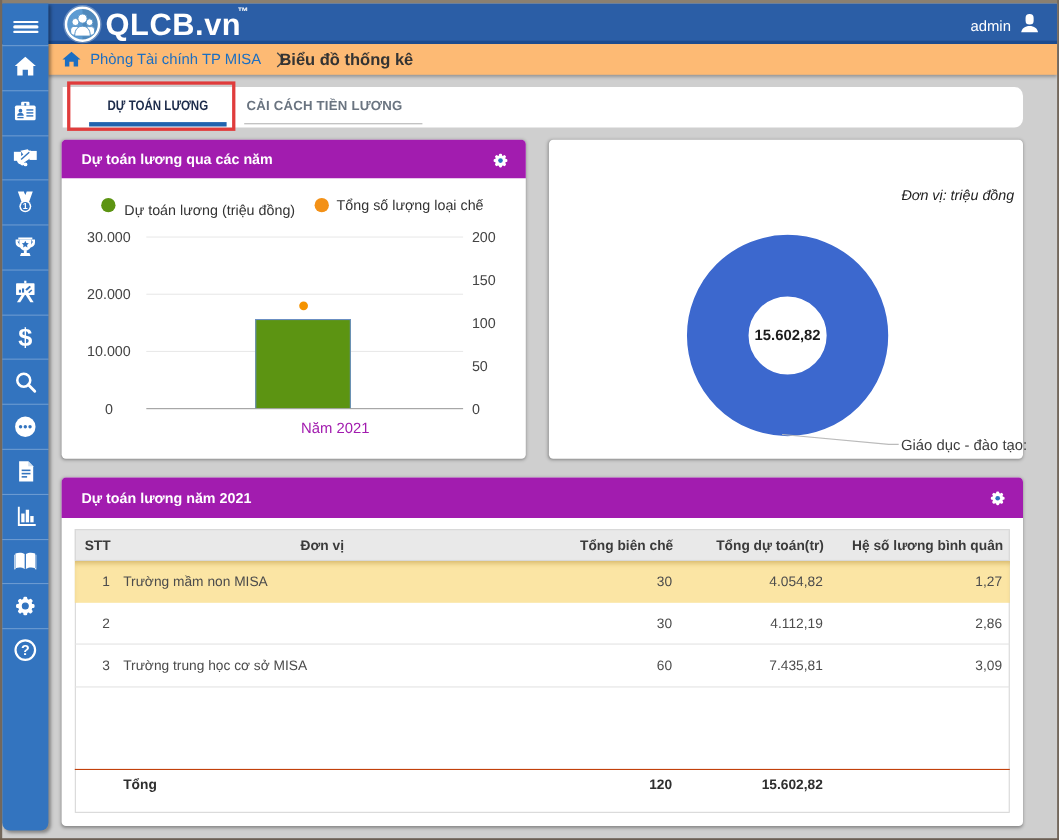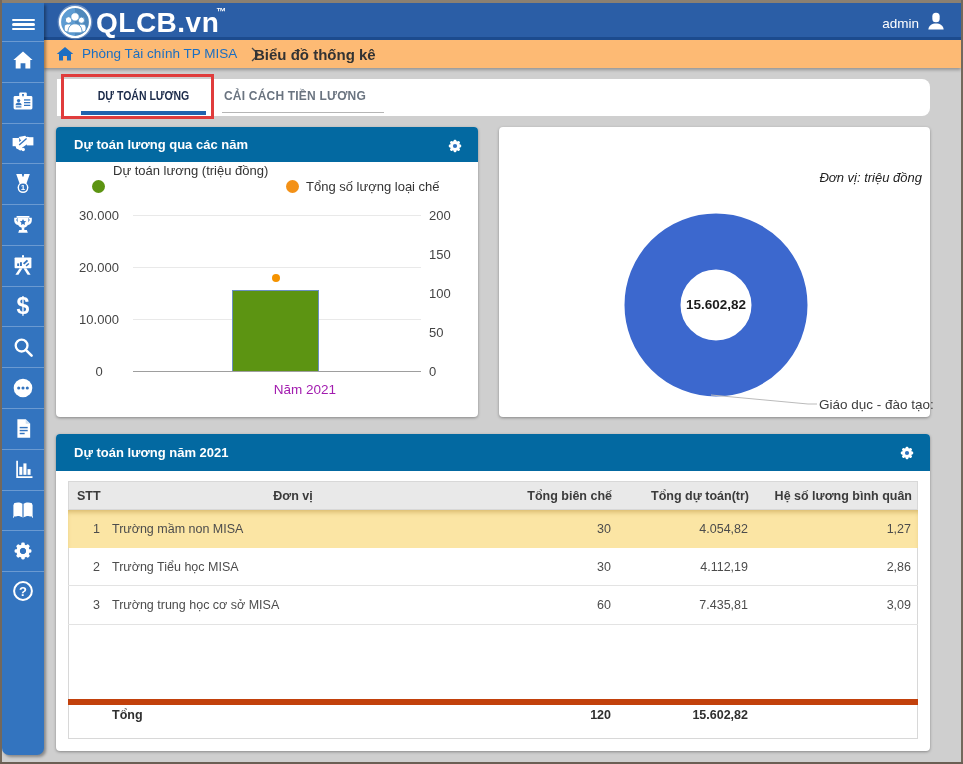--- a/index.html
+++ b/index.html
@@ -30,21 +30,21 @@
 #crumb .cur{position:absolute;left:210px;top:6px;font-size:15px;color:#333;font-weight:bold}
 
 #tabbar{left:57px;top:79px;width:873px;height:37px;background:#fff;border-radius:0 8px 8px 0;z-index:3}
 #tab1{position:absolute;left:24px;top:0;width:125px;height:37px;text-align:center;line-height:34px;font-size:12.5px;font-weight:bold;color:#1c2b4a;transform:scaleX(.84)}
 #tab1u{position:absolute;left:24px;top:32px;width:125px;height:4px;background:#2163ae}
 #tab2{position:absolute;left:157px;top:0;width:162px;height:37px;text-align:center;line-height:34px;font-size:12px;letter-spacing:.2px;font-weight:bold;color:#6a7480}
 #tab2u{position:absolute;left:165px;top:33px;width:162px;height:1px;background:#b5b5b5}
 #redbox{left:61px;top:74px;width:153px;height:45px;border:3px solid #e03c3c;z-index:20}
 
 .card{position:absolute;background:#fff;border-radius:4px;box-shadow:0 1px 3px rgba(0,0,0,.35)}
-.chead{position:absolute;left:0;top:0;right:0;height:35px;background:#0369a1;border-radius:4px 4px 0 0;color:#fff;font-size:13px;font-weight:bold;line-height:35px;padding-left:18px}
+.chead{position:absolute;left:0;top:0;right:0;height:35px;background:#a21caf;border-radius:4px 4px 0 0;color:#fff;font-size:13px;font-weight:bold;line-height:35px;padding-left:18px}
 .gear{position:absolute;top:11px;right:15px}
 #card1{left:56px;top:127px;width:422px;height:290px}
 #card2{left:499px;top:127px;width:431px;height:290px}
 #card3{left:56px;top:434px;width:874px;height:317px}
 #card3 .chead{height:37px;line-height:37px}
 
 .ldot{position:absolute;width:13px;height:13px;border-radius:50%}
 .ltxt{position:absolute;font-size:13px;color:#333}
 .grid{position:absolute;height:1px;background:#e9e9e9}
 .ylab{position:absolute;width:50px;text-align:center;font-size:13px;color:#444}
@@ -276,21 +276,21 @@
           <rect x="9.1" y="2.4" width="3.8" height="17.2" rx="1.4"></rect>
           <rect x="9.1" y="2.4" width="3.8" height="17.2" rx="1.4" transform="rotate(45 11 11)"></rect>
           <rect x="9.1" y="2.4" width="3.8" height="17.2" rx="1.4" transform="rotate(90 11 11)"></rect>
           <rect x="9.1" y="2.4" width="3.8" height="17.2" rx="1.4" transform="rotate(135 11 11)"></rect>
           <circle cx="11" cy="11" r="6.8"></circle>
         </g>
         <circle cx="11" cy="11" r="2.9" fill="#2e72c0"></circle>
       </svg></div>
 
   <div class="ldot" style="left:36px;top:52.5px;background:#5c9412"></div>
-  <div class="ltxt" style="left:57px;top:36px">Dự toán lương (triệu đồng)</div>
+  <div class="ltxt" style="left:57px;top:56px">Dự toán lương (triệu đồng)</div>
   <div class="ldot" style="left:230px;top:52.5px;background:#f39117"></div>
   <div class="ltxt" style="left:250px;top:52px">Tổng số lượng loại chế</div>
 
   <div class="grid" style="left:77px;top:88px;width:288px"></div>
   <div class="grid" style="left:77px;top:140px;width:288px"></div>
   <div class="grid" style="left:77px;top:192px;width:288px"></div>
   <div class="grid" style="left:77px;top:243.5px;width:288px;background:#9e9e9e"></div>
 
   <div class="ylab" style="left:18px;top:81px">30.000</div>
   <div class="ylab" style="left:18px;top:133px">20.000</div>
@@ -342,30 +342,29 @@
   </div>
   <div class="trow" style="top:76px;height:38px;background:#fbe5a4;box-shadow:inset 0 4px 5px -2px rgba(180,140,50,.5)">
     <div class="tc num">1</div>
       <div class="tc nm">Trường mầm non MISA</div>
     <div class="tc v1">30</div>
       <div class="tc v2">4.054,82</div>
       <div class="tc v3">1,27</div>
   </div>
   <div class="trow" style="top:114px;height:38px;border-bottom:1px solid #e3e3e3">
     <div class="tc num">2</div>
-      <div class="tc nm">Trường Tiểu học MISA</div>
     <div class="tc v1">30</div>
       <div class="tc v2">4.112,19</div>
       <div class="tc v3">2,86</div>
   </div>
   <div class="trow" style="top:152px;height:39px;border-bottom:1px solid #e3e3e3">
     <div class="tc num">3</div>
       <div class="tc nm">Trường trung học cơ sở MISA</div>
     <div class="tc v1">60</div>
       <div class="tc v2">7.435,81</div>
       <div class="tc v3">3,09</div>
   </div>
-  <div class="trow" style="top:265px;height:26px;font-weight:bold;color:#2f2f2f;border-top:6px solid #c2410c">
+  <div class="trow" style="top:265px;height:26px;font-weight:bold;color:#2f2f2f;border-top:1px solid #c2410c">
     <div class="tc nm">Tổng</div>
     <div class="tc v1">120</div>
       <div class="tc v2">15.602,82</div>
   </div>
 </div>
 
 </body></html>

